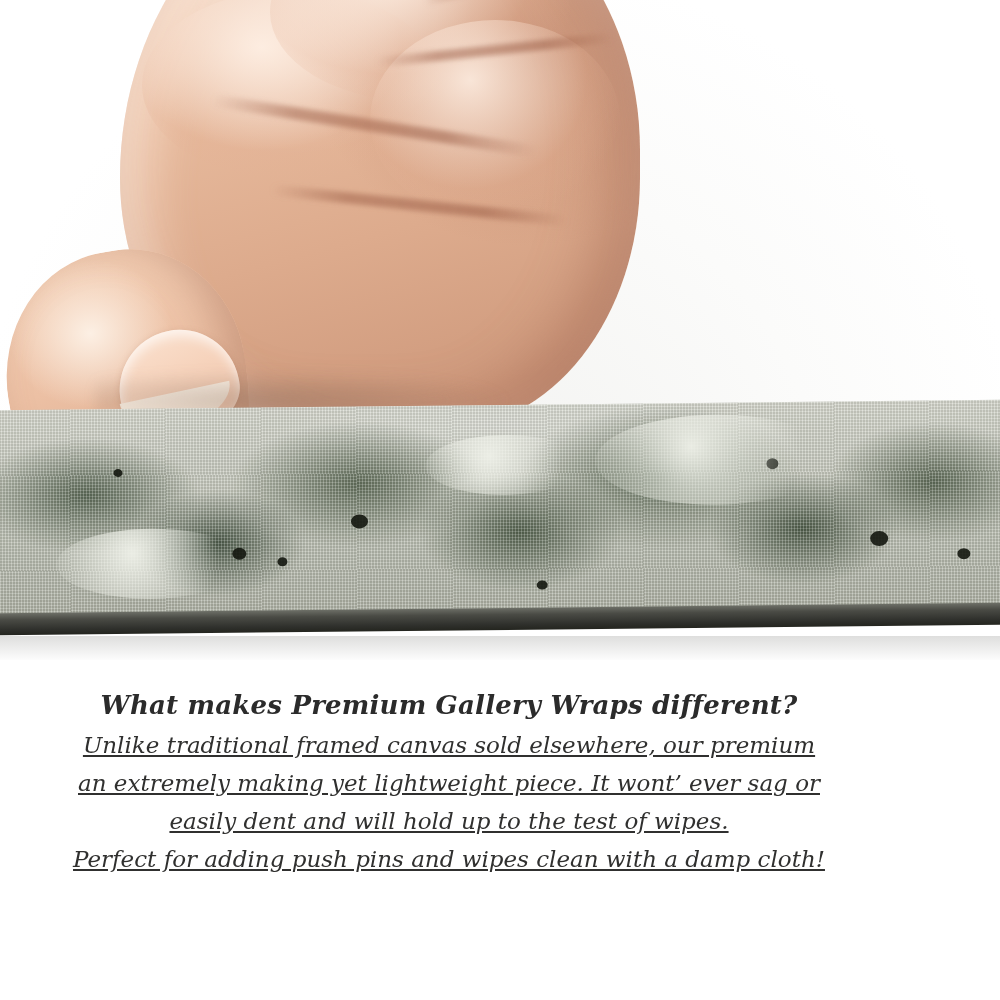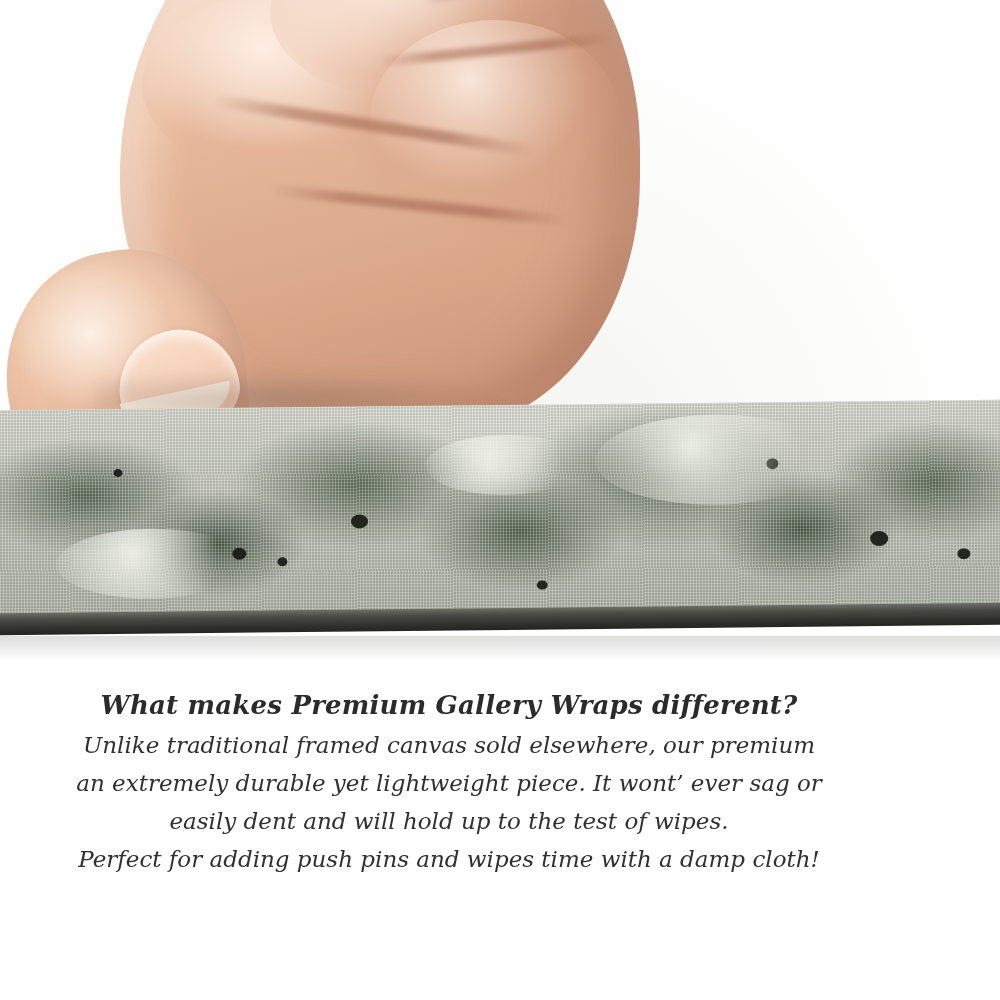--- a/index.html
+++ b/index.html
@@ -205,20 +205,21 @@
     font-size: 26px;
     font-weight: 700;
     letter-spacing: 0.2px;
   }
   .caption p {
     margin: 0;
     font-size: 23px;
     line-height: 38px;
     font-weight: 400;
     color: #30302f;
+    text-decoration: underline;
   }
   .caption p .ln { display: block; }
 </style>
 </head>
 <body>
 
 <div class="page">
 
   <div class="photo">
 
@@ -256,19 +257,19 @@
       <div class="slab-edge-hl"></div>
       <div class="slab-edge"></div>
     </div>
     <div class="slab-drop"></div>
   </div>
 
   <div class="caption">
     <h2>What makes Premium Gallery Wraps different?</h2>
     <p>
       <span class="ln">Unlike traditional framed canvas sold elsewhere, our premium</span>
-      <span class="ln">an extremely durable yet lightweight piece. It wont’ ever sag or</span>
+      <span class="ln">an extremely making yet lightweight piece. It wont’ ever sag or</span>
       <span class="ln">easily dent and will hold up to the test of wipes.</span>
-      <span class="ln">Perfect for adding push pins and wipes time with a damp cloth!</span>
+      <span class="ln">Perfect for adding push pins and wipes clean with a damp cloth!</span>
     </p>
   </div>
 
 </div>
 
 </body></html>

